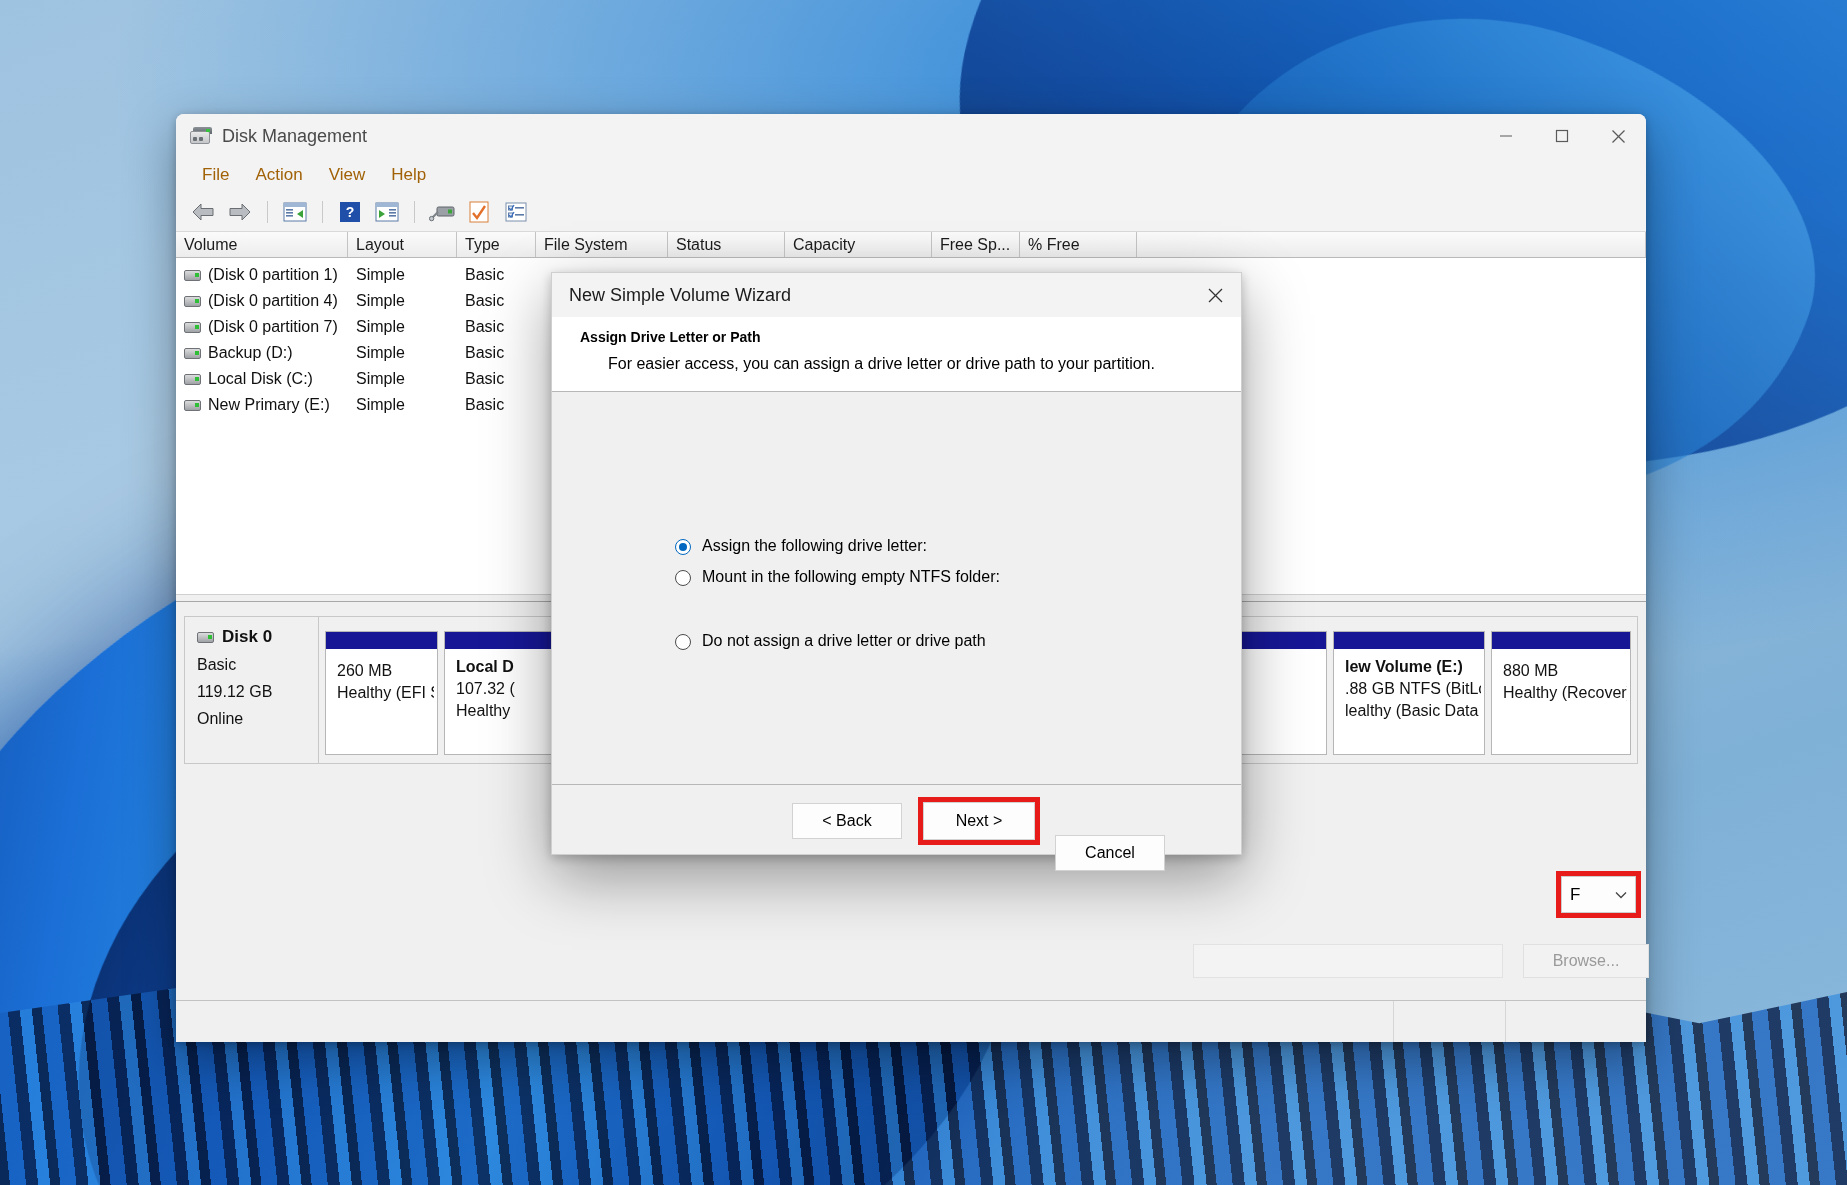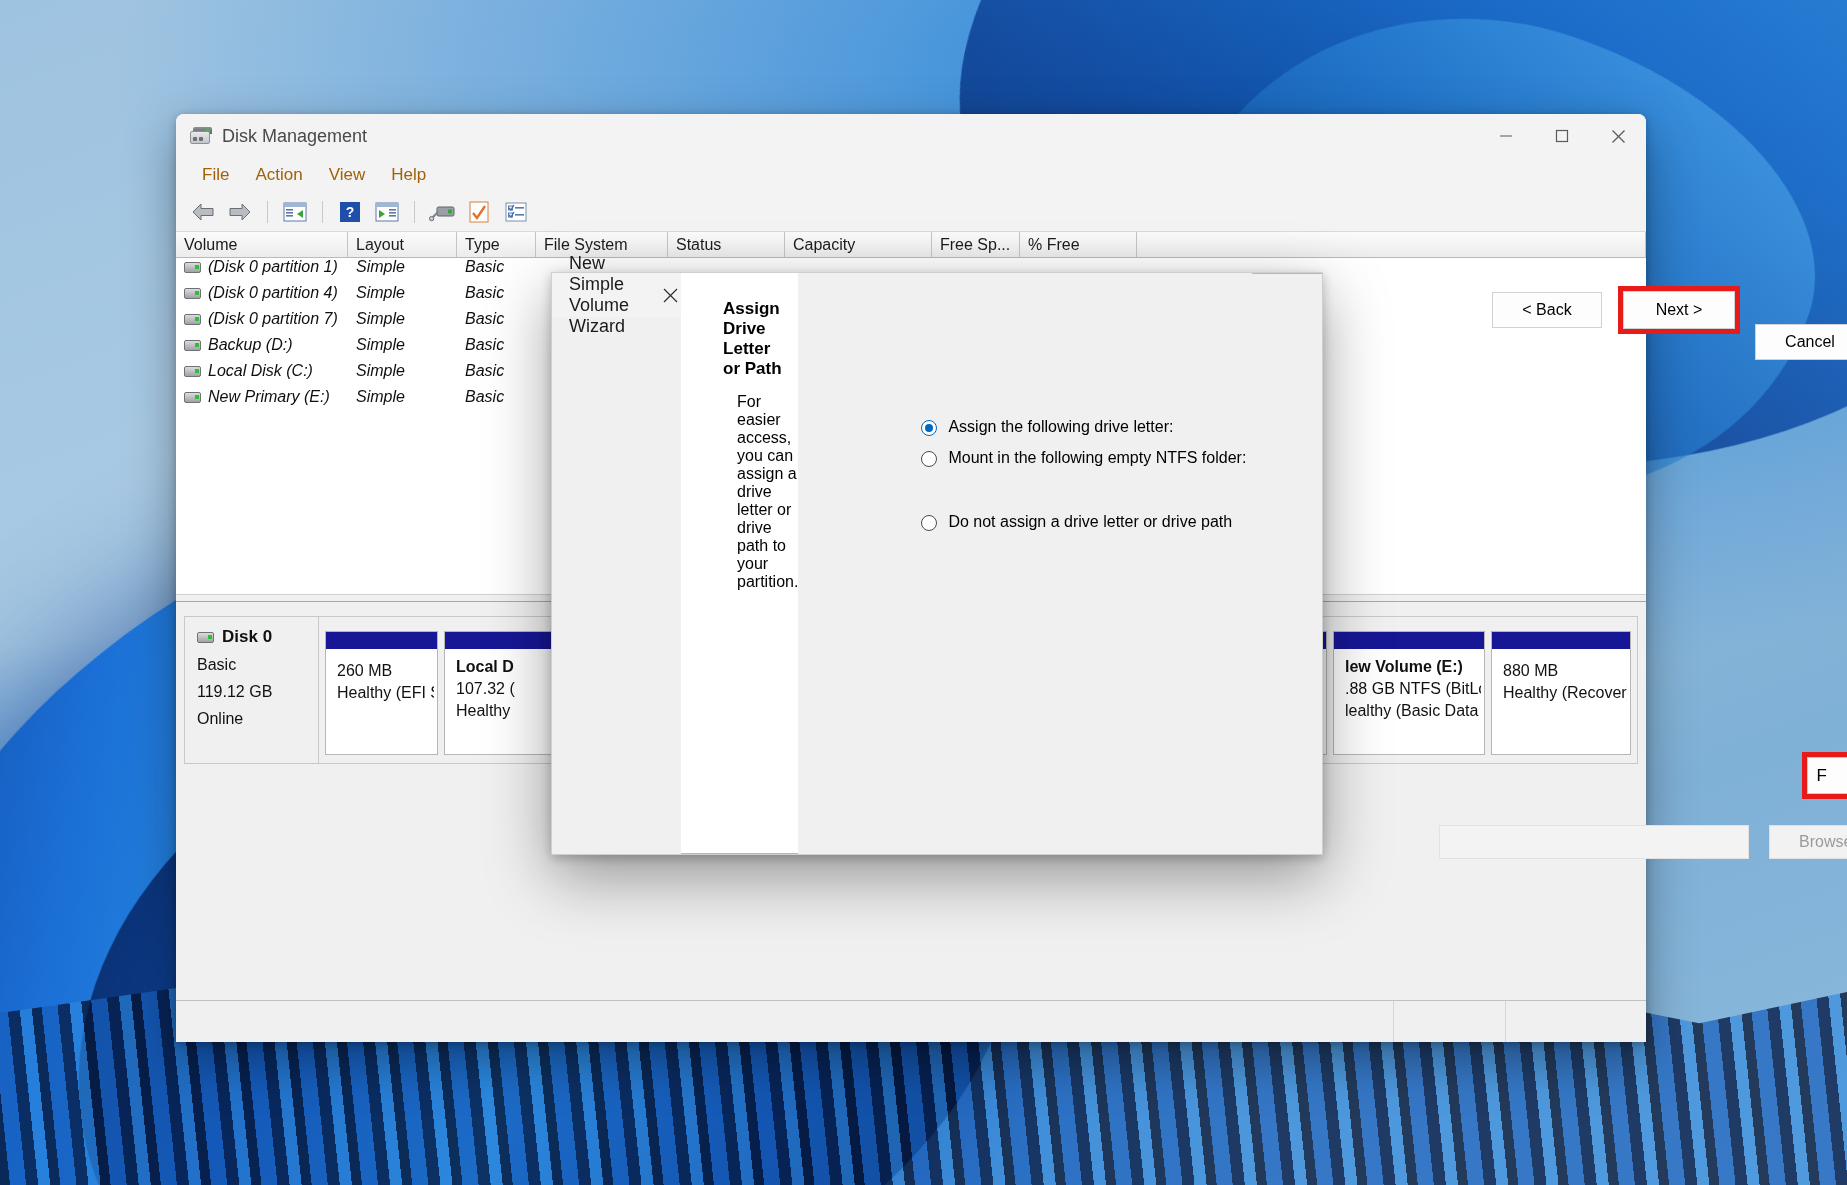--- a/index.html
+++ b/index.html
@@ -108,21 +108,21 @@
 
   
   .list-pane { flex:0 0 362px; background:#ffffff; display:flex; flex-direction:column; position:relative; }
   .lhdr { display:flex; height:26px; flex:0 0 26px; border-bottom:1px solid #b9b9b9; }
   .lhdr .c {
     background:linear-gradient(180deg,#fbfbfb,#ececed);
     border-right:1px solid #c4c4c4;
     font-size:16px; color:#1b1b1b; display:flex; align-items:center; padding-left:8px;
     overflow:hidden; white-space:nowrap;
   }
-  .lrow { display:flex; height:26px; flex:0 0 26px; align-items:flex-start;font-style:italic; }
+  .lrow { display:flex; height:26px; flex:0 0 26px; align-items:flex-end; }
   .lcell { font-size:16px; color:#101010; padding-left:8px; white-space:nowrap; overflow:hidden; display:flex; align-items:center; }
   .vol-ico { width:17px; height:11px; margin-right:7px; flex:0 0 17px; position:relative;
     background:linear-gradient(180deg,#dcdcdc,#9fa2a6); border:1px solid #6e7276; border-radius:2px; }
   .vol-ico::after { content:""; position:absolute; right:1px; top:2px; width:4px; height:4px; background:#2fbf36; }
   .list-scroll { flex:1; background:#fff; }
 
   .splitter { height:8px; flex:0 0 8px; background:#f0f0f0; border-top:1px solid #d0d0d0; border-bottom:1px solid #a8a8a8;}
 
   
   .disk-pane { flex:1; background:#f0f0f0; position:relative; padding:10px 0 0 0; }
@@ -145,30 +145,30 @@
   .legend { height:34px; flex:0 0 34px; display:flex; align-items:center; padding-left:14px; gap:10px; background:#f0f0f0; border-top:1px solid #d4d4d4;}
   .lg { display:flex; align-items:center; gap:8px; font-size:16px; color:#111; }
   .sw { width:17px; height:17px; border:1px solid #333; }
   .statusbar { height:42px; flex:0 0 42px; background:#f0f0f0; border-top:1px solid #c2c2c2; display:flex; }
   .sb-a { flex:1; border-right:1px solid #d6d6d6; }
   .sb-b { width:112px; border-right:1px solid #d6d6d6; }
   .sb-c { width:140px; }
 
   
   #dlg {
-    position:absolute; left:551px; top:272px; width:772px; height:583px;
+    position:absolute; left:551px; top:272px; width:691px; height:583px;
     background:#f0f0f0; border:1px solid #cfcfcf;
     box-shadow:0 22px 60px rgba(0,0,0,.38), 0 3px 10px rgba(0,0,0,.22);
-    display:flex; flex-direction:row;
+    display:flex; flex-direction:column;
   }
   .dtitle { height:44px; flex:0 0 44px; background:#f3f3f3; display:flex; align-items:center; }
   .dtitle .t { margin-left:17px; font-size:18px; color:#1b1b1b; }
   .dclose { margin-left:auto; width:52px; height:44px; display:flex; align-items:center; justify-content:center; color:#333; }
   .dhead { background:#ffffff; flex:0 0 75px; padding:12px 0 0 28px; border-bottom:1px solid #b7b7b7; }
-  .dhead h2 { margin:14px; font-size:17px; font-weight:bold; color:#000; }
+  .dhead h2 { margin:0; font-size:14px; font-weight:bold; color:#000; }
   .dhead p { margin:10px 0 0 28px; font-size:16px; color:#000; }
   .dbody { flex:1; background:#f0f0f0; position:relative; }
 
   .opt { position:absolute; display:flex; align-items:flex-end; }
   .radio { width:16px; height:16px; border-radius:50%; border:1px solid #4b4b4b; background:#fff; flex:0 0 16px; position:relative; }
   .radio.on { border-color:#0067c0; }
   .radio.on::after { content:""; position:absolute; left:3px; top:3px; width:8px; height:8px; border-radius:50%; background:#0067c0; }
   .opt .lbl { margin-left:11px; font-size:16px; color:#000; white-space:nowrap; }
 
   .combo-wrap { position:absolute; left:1004px; top:479px; border:5px solid #e81b1b; background:#e81b1b; }

